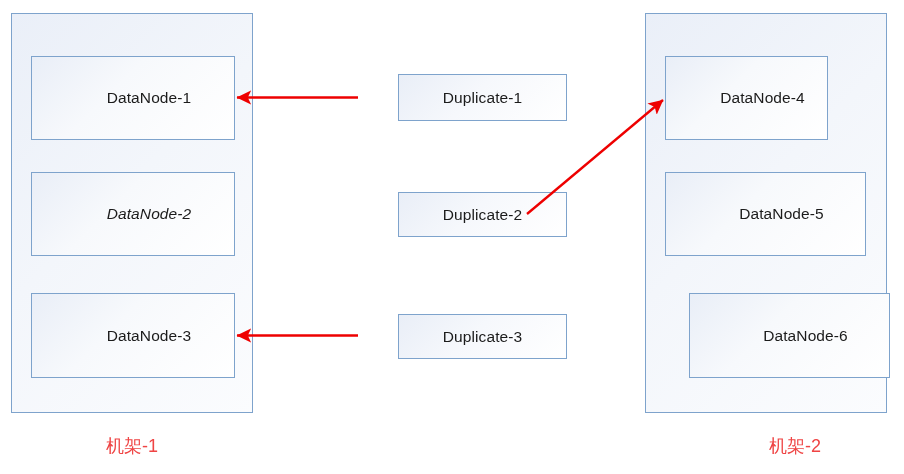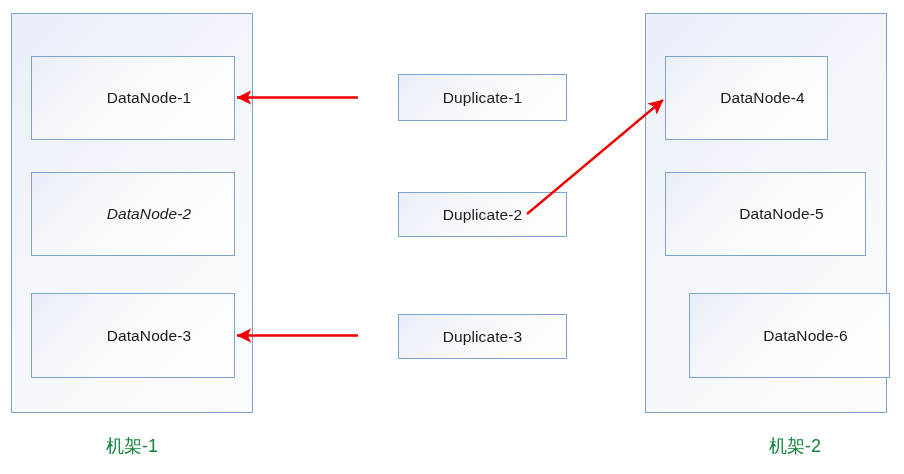--- a/index.html
+++ b/index.html
@@ -59,21 +59,21 @@
     font-size: 15.5px;
     color: #1b1b1b;
     letter-spacing: 0.1px;
     white-space: nowrap;
   }
 
   
   .rack-caption {
     position: absolute;
     font-size: 18px;
-    color: #15803d;
+    color: #ef4444;
     text-align: center;
     white-space: nowrap;
   }
 
   
   #arrows {
     position: absolute;
     left: 0;
     top: 0;
     width: 904px;

